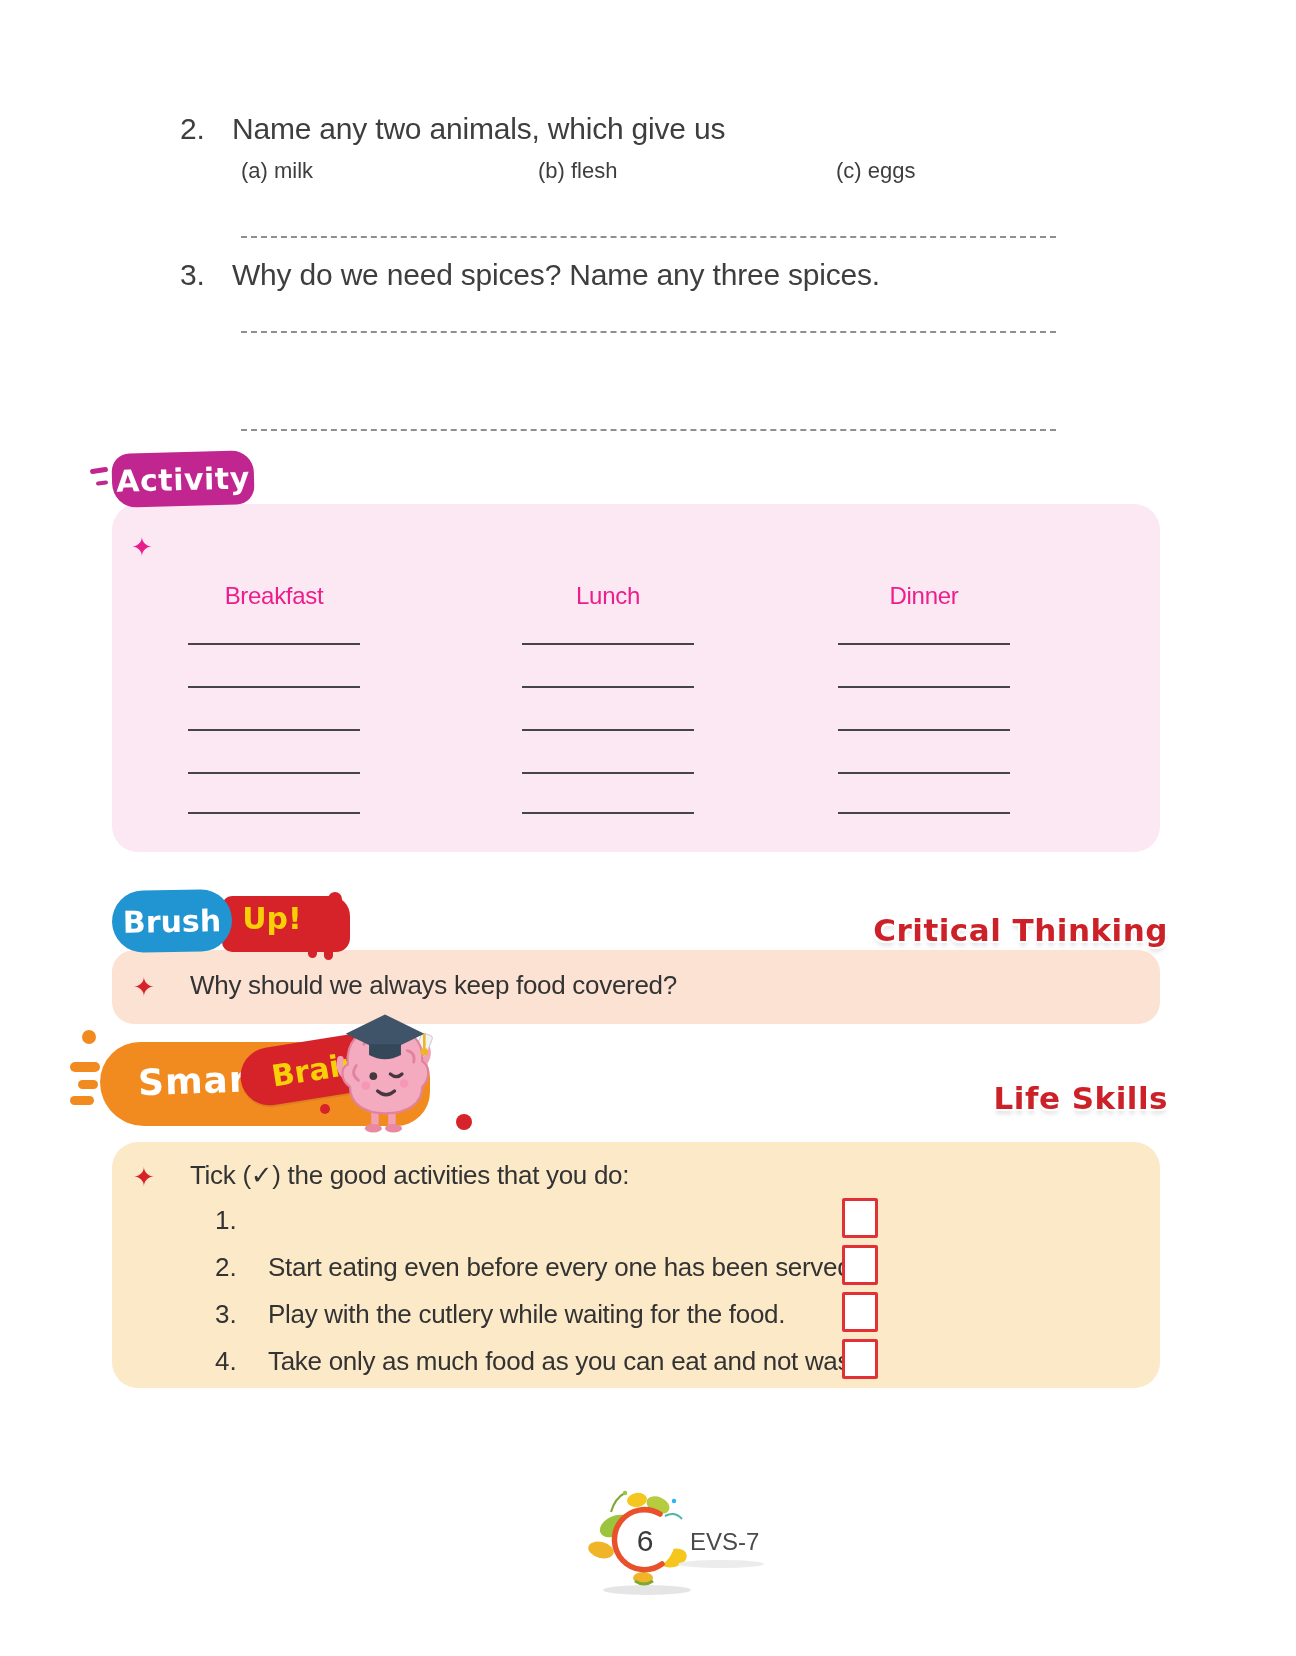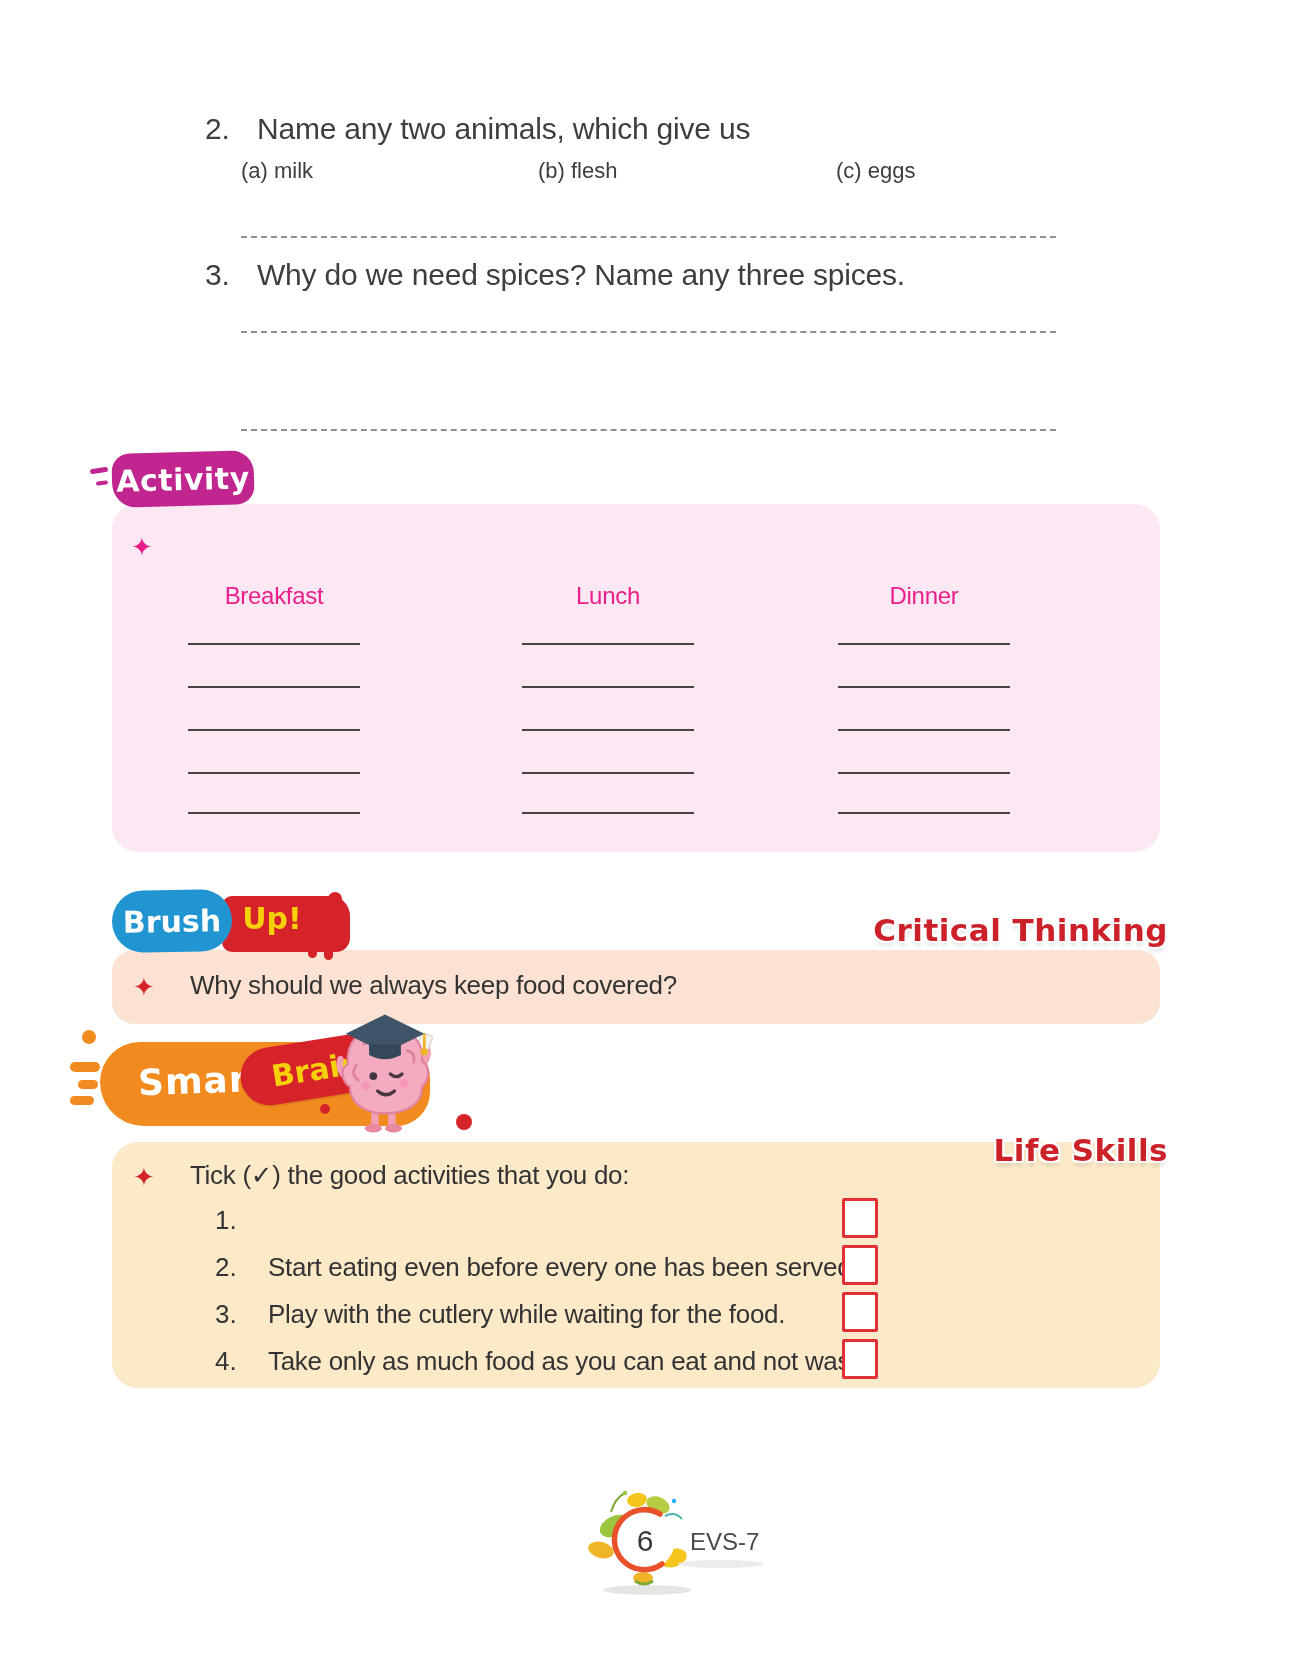--- a/index.html
+++ b/index.html
@@ -3,21 +3,21 @@
 <meta charset="utf-8">
 <style>
   html,body{margin:0;padding:0;background:#ffffff;}
   .page{
     position:relative;width:1296px;height:1656px;background:#ffffff;
     font-family:"Liberation Sans",sans-serif;color:#3e3e3e;overflow:hidden;
   }
   .abs{position:absolute;}
 
   
-  .qrow{position:absolute;left:180px;font-size:30px;letter-spacing:-0.2px;color:#3e3e3e;margin-left:25px;}
+  .qrow{position:absolute;left:180px;font-size:30px;letter-spacing:-0.2px;color:#3e3e3e;}
   .qnum{display:inline-block;width:52px;}
   .opt{position:absolute;font-size:22px;color:#3e3e3e;}
   .answer-line{position:absolute;left:241px;width:815px;height:0;border-bottom:2px dashed #8f8f8f;}
 
   
   .star{position:absolute;font-size:26px;line-height:26px;}
   .star.magenta{color:#e91e8c;}
   .star.red{color:#d6232a;}
   .boxtext{position:absolute;font-size:26px;letter-spacing:-0.3px;color:#333333;}
 
@@ -172,21 +172,21 @@
       <path d="M60 64 q6 5 11 0" stroke="#453640" stroke-width="3" fill="none" stroke-linecap="round"></path>
       <path d="M48 80 q8 7 16 0" stroke="#453640" stroke-width="3" fill="none" stroke-linecap="round"></path>
       <circle cx="37" cy="75" r="4" fill="#f78db0" opacity="0.65"></circle>
       <circle cx="73" cy="73" r="4" fill="#f78db0" opacity="0.65"></circle>
       <path d="M18 26 L55 8 L92 26 L55 44 Z" fill="#3f5468"></path>
       <path d="M40 36 v10 q15 8 30 0 v-10" fill="#35485a"></path>
       <path d="M92 26 v14" stroke="#f0b429" stroke-width="2.5"></path>
       <circle cx="92" cy="43" r="3.5" fill="#f0b429"></circle>
     </svg>
   </div>
-  <div class="skill-tag" style="top:1132px">Life Skills</div>
+  <div class="skill-tag" style="top:1080px">Life Skills</div>
 
   <div class="smart-box"></div>
   <span class="star red" style="left:133px;top:1164px">✦</span>
   <span class="boxtext" style="left:190px;top:1160px">Tick (✓) the good activities that you do:</span>
 
   <span class="chk-num" style="top:1205px">1.</span>
   <div class="checkbox" style="top:1198px"></div>
 
   <span class="chk-num" style="top:1252px">2.</span>
   <span class="chk-text" style="top:1252px">Start eating even before every one has been served.</span>

